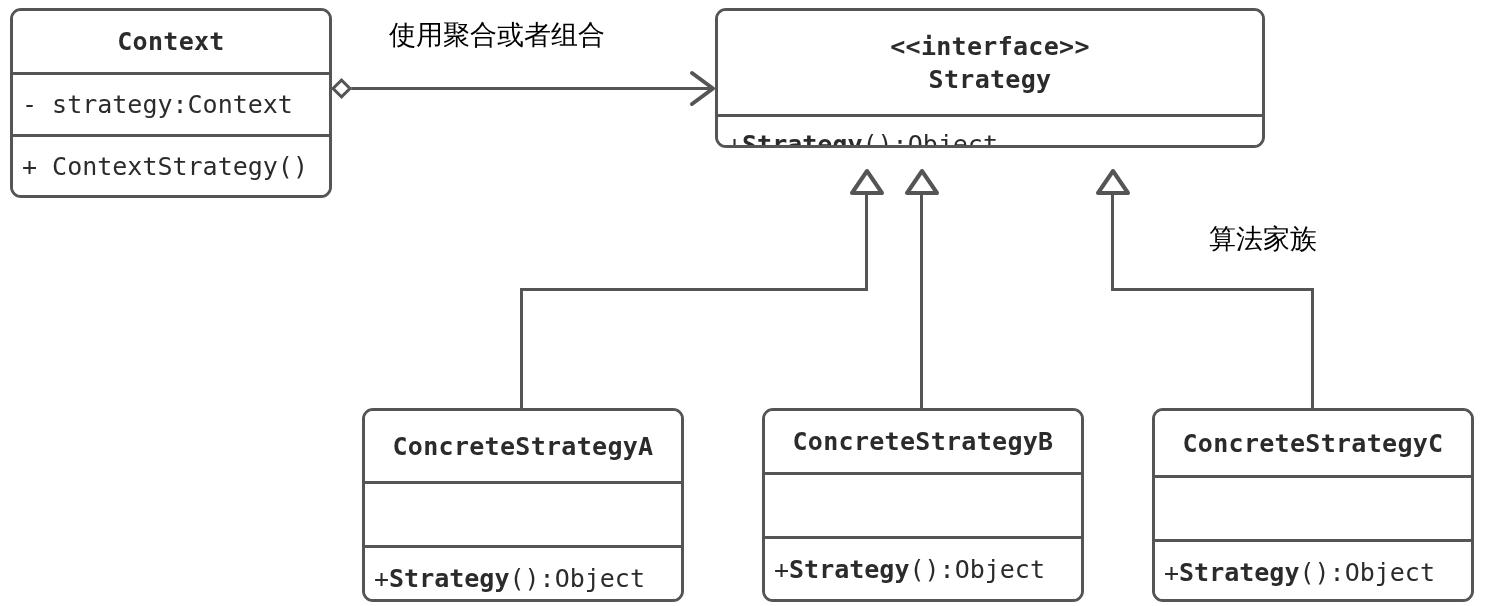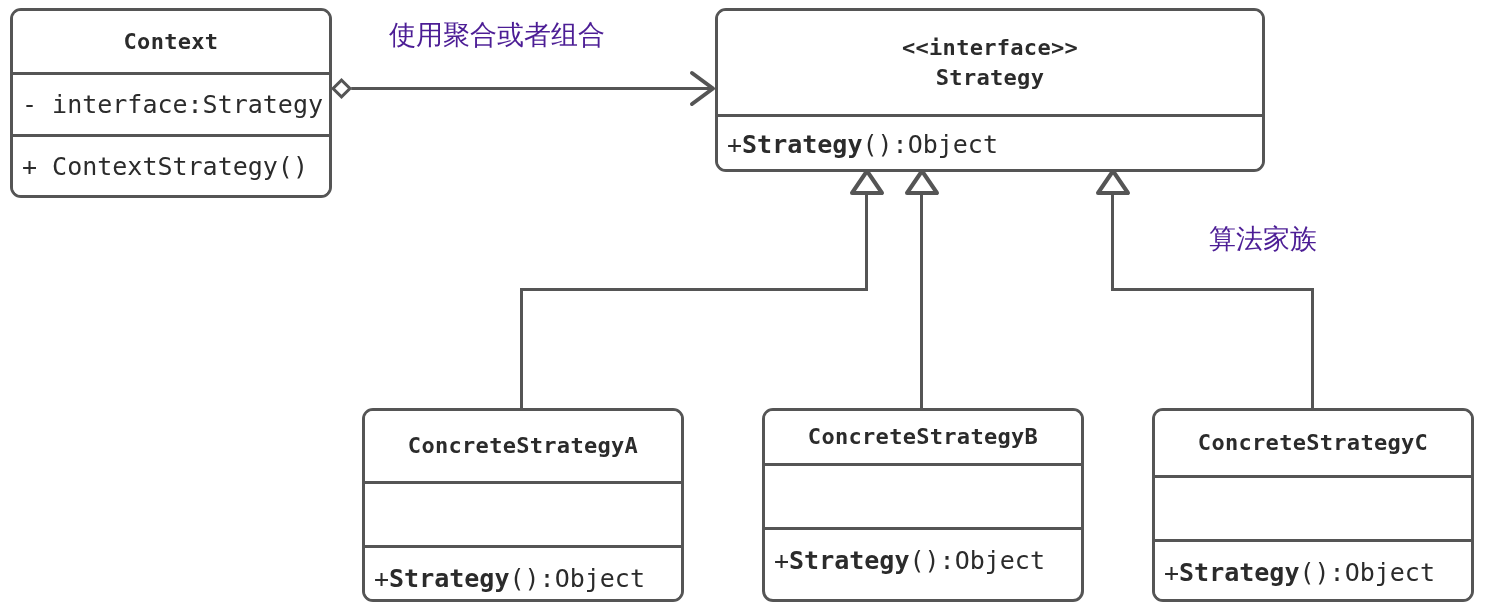--- a/index.html
+++ b/index.html
@@ -34,21 +34,21 @@
   .compartment + .compartment {
     border-top: 3px solid #555555;
   }
   .cmp-title {
     display: flex;
     align-items: center;
     justify-content: center;
     flex-direction: column;
     color: #2b2b2b;
     font-weight: bold;
-    font-size: 22px;
+    font-size: 25px;
     letter-spacing: 0.3px;
     line-height: 1.32;
   }
   .cmp-row {
     display: flex;
     align-items: center;
     justify-content: flex-start;
     padding-left: 9px;
     color: #2b2b2b;
     font-size: 25px;
@@ -87,45 +87,45 @@
   }
   
   .tri {
     position: absolute;
     z-index: 2;
   }
 
   
   .annot {
     position: absolute;
-    color: #4c1d95;
+    color: #000000;
     font-family: "DejaVu Sans", "Liberation Sans", sans-serif;
     font-size: 27px;
     white-space: nowrap;
     z-index: 4;
   }
 </style>
 </head>
 <body>
 
 <div id="stage">
 
   <div class="uml-box" style="left:10px; top:8px; width:322px; height:190px;">
     <div class="compartment cmp-title" style="height:61px;">
       <span>Context</span>
     </div>
     <div class="compartment cmp-row" style="height:62px;">
-      <span>- interface:Strategy</span>
+      <span>- strategy:Context</span>
     </div>
     <div class="compartment cmp-row" style="height:61px;">
       <span>+ ContextStrategy()</span>
     </div>
   </div>
 
-  <div class="uml-box" style="left:715px; top:8px; width:550px; height:164px;">
+  <div class="uml-box" style="left:715px; top:8px; width:550px; height:140px;">
     <div class="compartment cmp-title" style="height:103px;">
       <span>&lt;&lt;interface&gt;&gt;</span>
       <span>Strategy</span>
     </div>
     <div class="compartment cmp-row" style="height:58px;">
       <span class="mono-r">+ </span>
         <span class="mono-b">Strategy</span>
         <span class="mono-r">():Object</span>
     </div>
   </div>
@@ -138,21 +138,21 @@
       <span></span>
     </div>
     <div class="compartment cmp-row" style="height:63px;">
       <span class="mono-r">+ </span>
         <span class="mono-b">Strategy</span>
         <span class="mono-r">():Object</span>
     </div>
   </div>
 
   <div class="uml-box" style="left:762px; top:408px; width:322px; height:194px;">
-    <div class="compartment cmp-title" style="height:52px;">
+    <div class="compartment cmp-title" style="height:61px;">
       <span>ConcreteStrategyB</span>
     </div>
     <div class="compartment cmp-row cmp-empty" style="height:64px;">
       <span></span>
     </div>
     <div class="compartment cmp-row" style="height:63px;">
       <span class="mono-r">+ </span>
         <span class="mono-b">Strategy</span>
         <span class="mono-r">():Object</span>
     </div>

